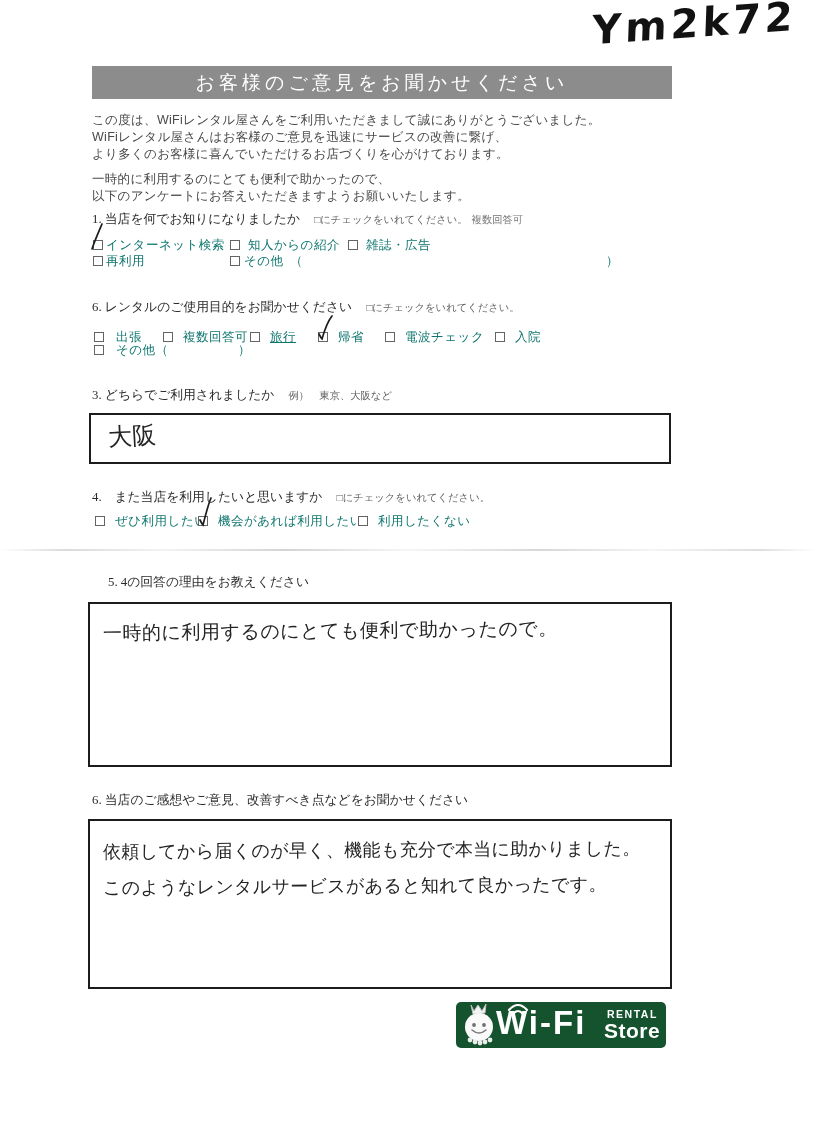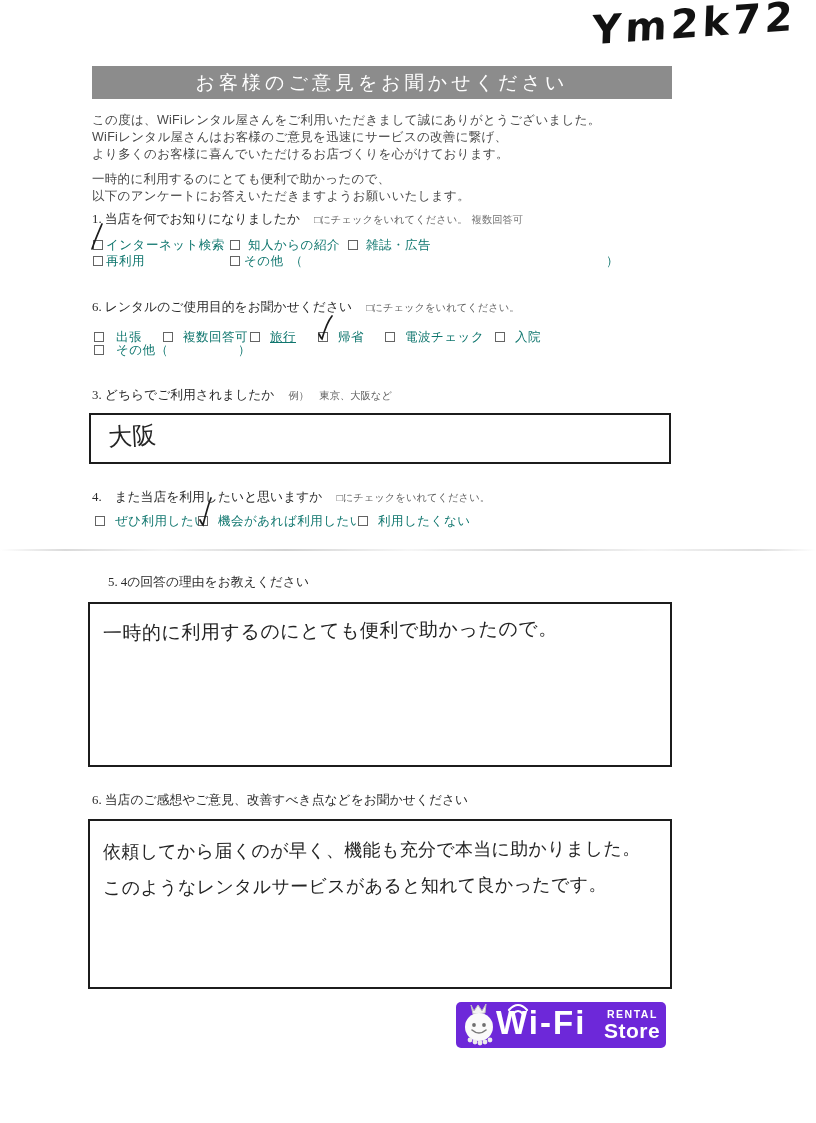--- a/index.html
+++ b/index.html
@@ -33,21 +33,21 @@
   .chk{position:absolute;overflow:visible;}
   .chk path{stroke:#1d1d1d;stroke-width:1.7px;fill:none;stroke-linecap:round;}
 
   .scanline{position:absolute;left:0;top:549px;width:816px;height:2px;
     background:linear-gradient(90deg,rgba(200,200,200,0) 0%,rgba(188,188,188,.55) 8%,
       rgba(200,200,200,.22) 20%,rgba(183,183,183,.6) 35%,rgba(205,205,205,.18) 50%,
       rgba(183,183,183,.55) 66%,rgba(205,205,205,.22) 80%,rgba(190,190,190,.5) 93%,rgba(200,200,200,0) 100%);}
 
   .footer-note{position:absolute;left:192px;top:979px;font-size:12.3px;color:#2d2d2d;letter-spacing:.2px;white-space:nowrap;}
 
-  .logo{position:absolute;left:456px;top:1002px;width:210px;height:46px;background:#6d28d9;border-radius:5px;}
+  .logo{position:absolute;left:456px;top:1002px;width:210px;height:46px;background:#14532d;border-radius:5px;}
   .logo .brand{position:absolute;left:40px;top:2px;font-size:33px;font-weight:bold;color:#ffffff;
                letter-spacing:2px;font-family:"Liberation Sans",sans-serif;}
   .logo .rental{position:absolute;left:151px;top:6px;font-size:10.5px;font-weight:bold;color:#ffffff;letter-spacing:1.5px;}
   .logo .store{position:absolute;left:148px;top:17px;font-size:21px;font-weight:bold;color:#ffffff;letter-spacing:.5px;}
 </style>
 </head>
 <body>
 
 <div class="page">
 

